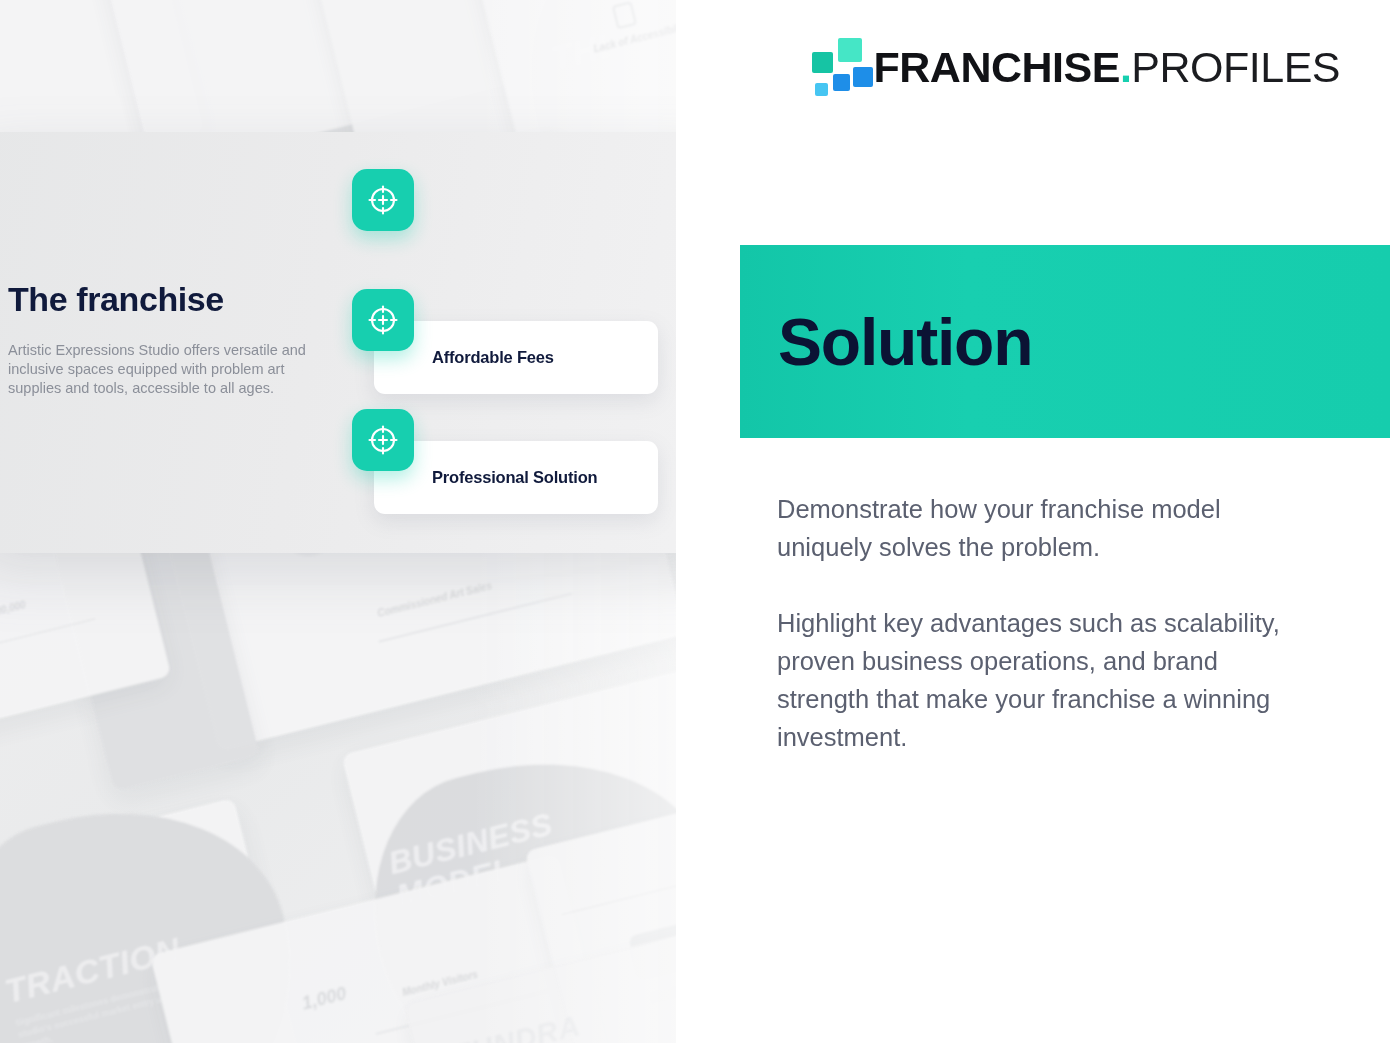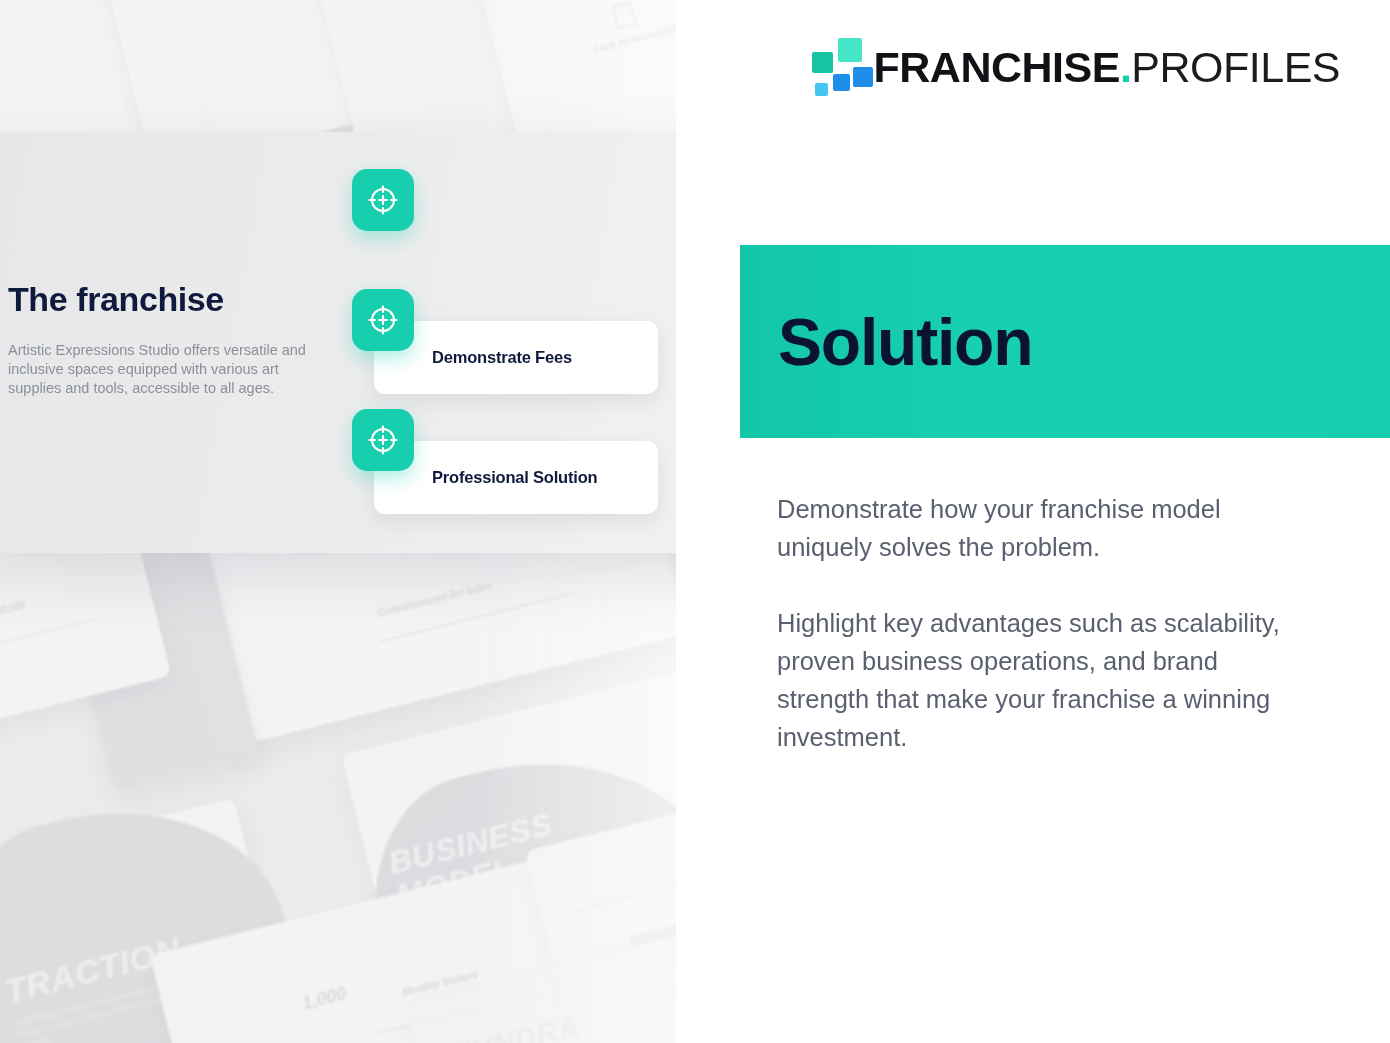--- a/index.html
+++ b/index.html
@@ -217,42 +217,42 @@
       <div class="sl-txt" style="left:36px; top:46px; font-size:30px; color:#e7e8ea;">FUNDRA</div>
 
     </div>
 
   </div>
 
   <div class="preview-card">
 
     <div class="preview-left">
       <div class="pv-title">The franchise</div>
-      <div class="pv-body">Artistic Expressions Studio offers versatile and inclusive spaces equipped with various art supplies and tools, accessible to all ages.</div>
+      <div class="pv-body">Artistic Expressions Studio offers versatile and inclusive spaces equipped with problem art supplies and tools, accessible to all ages.</div>
     </div>
 
     <div class="features">
 
       <div class="feature">
         <div class="f-icon">
           <svg width="34" height="34" viewBox="0 0 34 34" fill="none" stroke="#ffffff" stroke-width="2.1" stroke-linecap="round">
             <circle cx="17" cy="17" r="11"></circle>
             <line x1="17" y1="3.5" x2="17" y2="9"></line>
             <line x1="17" y1="25" x2="17" y2="30.5"></line>
             <line x1="3.5" y1="17" x2="9" y2="17"></line>
             <line x1="25" y1="17" x2="30.5" y2="17"></line>
             <line x1="17" y1="13" x2="17" y2="21"></line>
             <line x1="13" y1="17" x2="21" y2="17"></line>
           </svg>
         </div>
       </div>
 
       <div class="feature">
         <div class="f-card">
-          <span class="f-label">Demonstrate Fees</span>
+          <span class="f-label">Affordable Fees</span>
         </div>
         <div class="f-icon">
           <svg width="34" height="34" viewBox="0 0 34 34" fill="none" stroke="#ffffff" stroke-width="2.1" stroke-linecap="round">
             <circle cx="17" cy="17" r="11"></circle>
             <line x1="17" y1="3.5" x2="17" y2="9"></line>
             <line x1="17" y1="25" x2="17" y2="30.5"></line>
             <line x1="3.5" y1="17" x2="9" y2="17"></line>
             <line x1="25" y1="17" x2="30.5" y2="17"></line>
             <line x1="17" y1="13" x2="17" y2="21"></line>
             <line x1="13" y1="17" x2="21" y2="17"></line>

